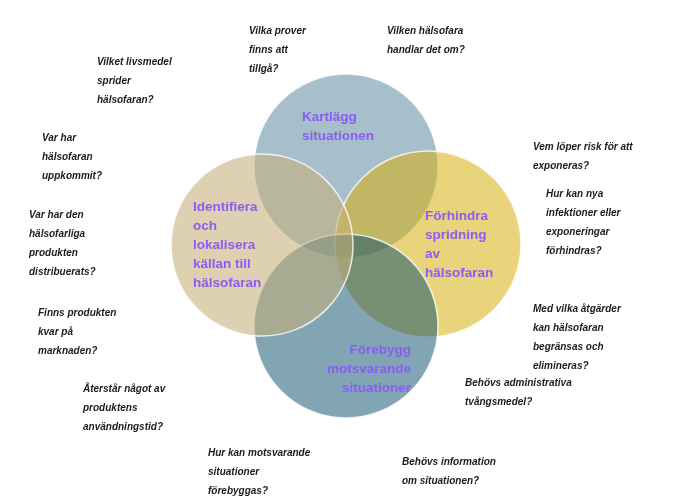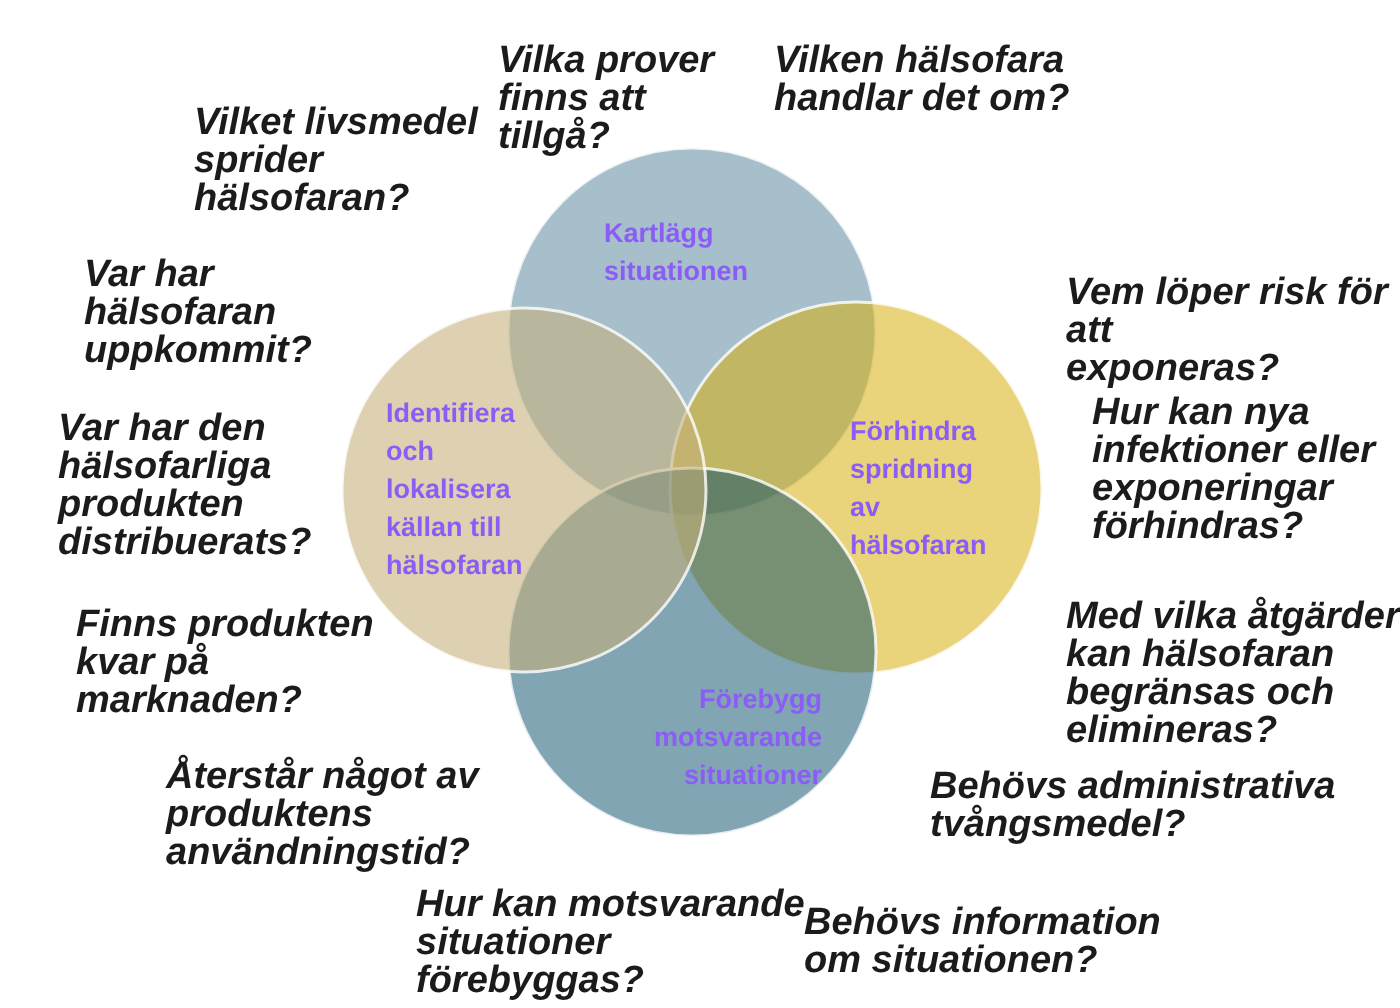--- a/index.html
+++ b/index.html
@@ -28,21 +28,21 @@
       color: #8b5cf6;
       white-space: pre-line;
     }
     .circle-label.centered {
       text-align: right;
     }
     .question {
       position: absolute;
       font-weight: bold;
       font-style: italic;
-      font-size: 19px;
+      font-size: 10px;
       line-height: 19px;
       color: #1b1b1b;
       white-space: pre-line;
     }
   </style>
 </head>
 <body>
 
 <div class="canvas">
 
@@ -78,35 +78,35 @@
 hälsofaran?</div>
   <div class="question" style="left:42px; top:128px">Var har
 hälsofaran
 uppkommit?</div>
   <div class="question" style="left:533px; top:137px">Vem löper risk för att
 exponeras?</div>
   <div class="question" style="left:29px; top:205px">Var har den
 hälsofarliga
 produkten
 distribuerats?</div>
-  <div class="question" style="left:546px; top:197px">Hur kan nya
+  <div class="question" style="left:546px; top:184px">Hur kan nya
 infektioner eller
 exponeringar
 förhindras?</div>
   <div class="question" style="left:38px; top:303px">Finns produkten
 kvar på
 marknaden?</div>
   <div class="question" style="left:533px; top:299px">Med vilka åtgärder
 kan hälsofaran
 begränsas och
 elimineras?</div>
   <div class="question" style="left:83px; top:379px">Återstår något av
 produktens
 användningstid?</div>
-  <div class="question" style="left:465px; top:384px">Behövs administrativa
+  <div class="question" style="left:465px; top:373px">Behövs administrativa
 tvångsmedel?</div>
   <div class="question" style="left:208px; top:443px">Hur kan motsvarande
 situationer
 förebyggas?</div>
   <div class="question" style="left:402px; top:452px">Behövs information
 om situationen?</div>
 
 </div>
 
 </body></html>

